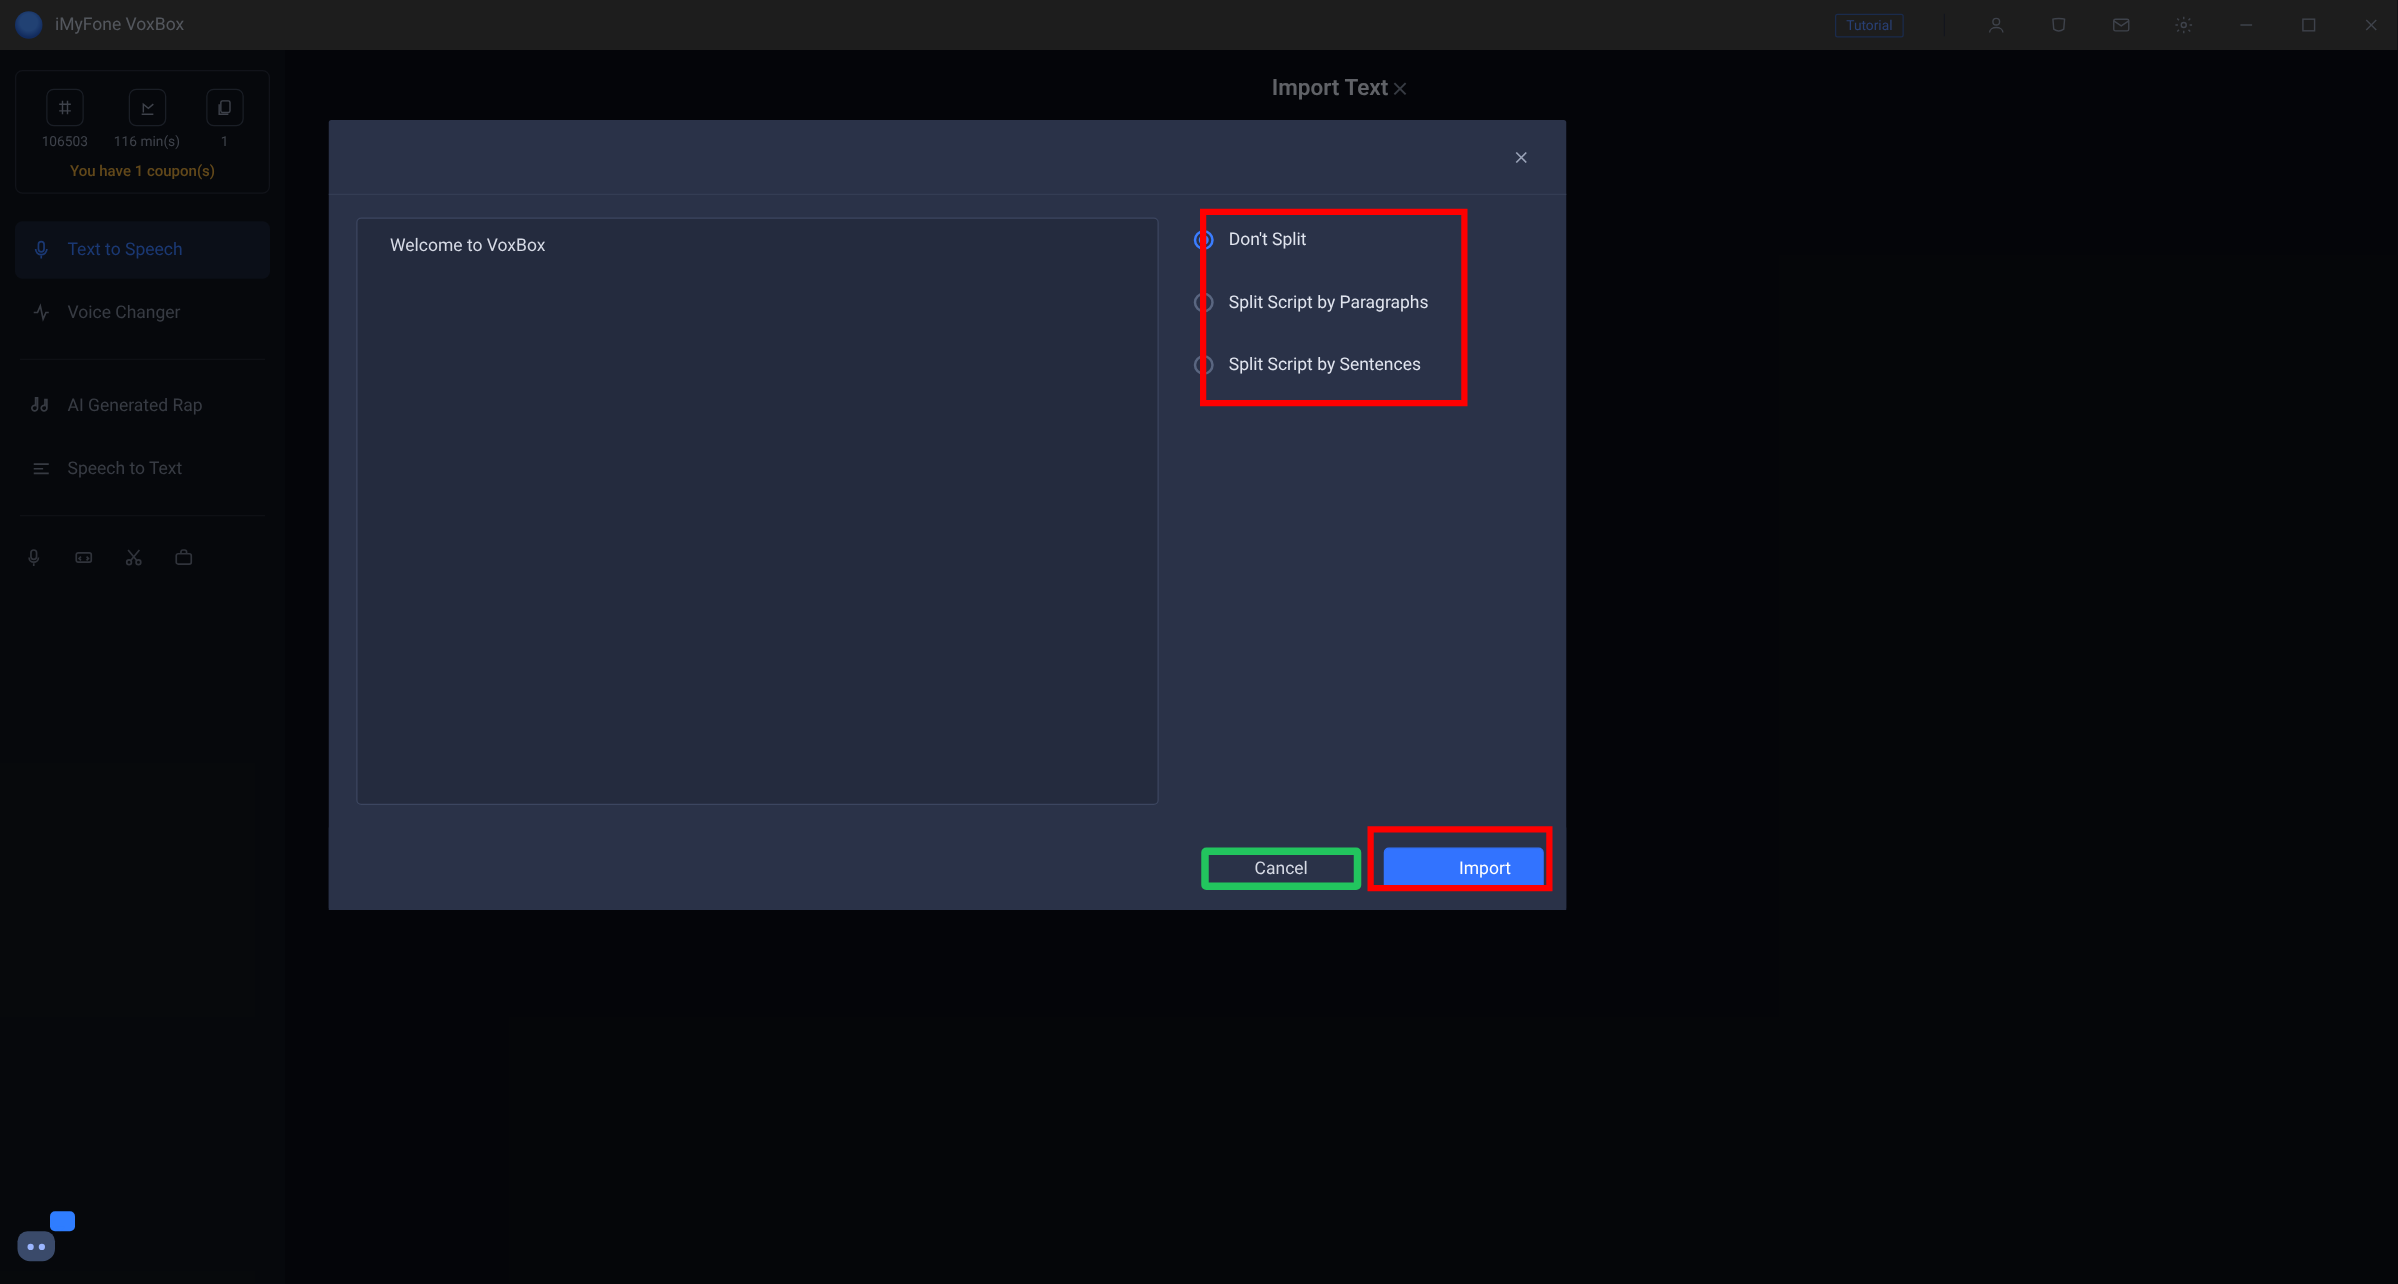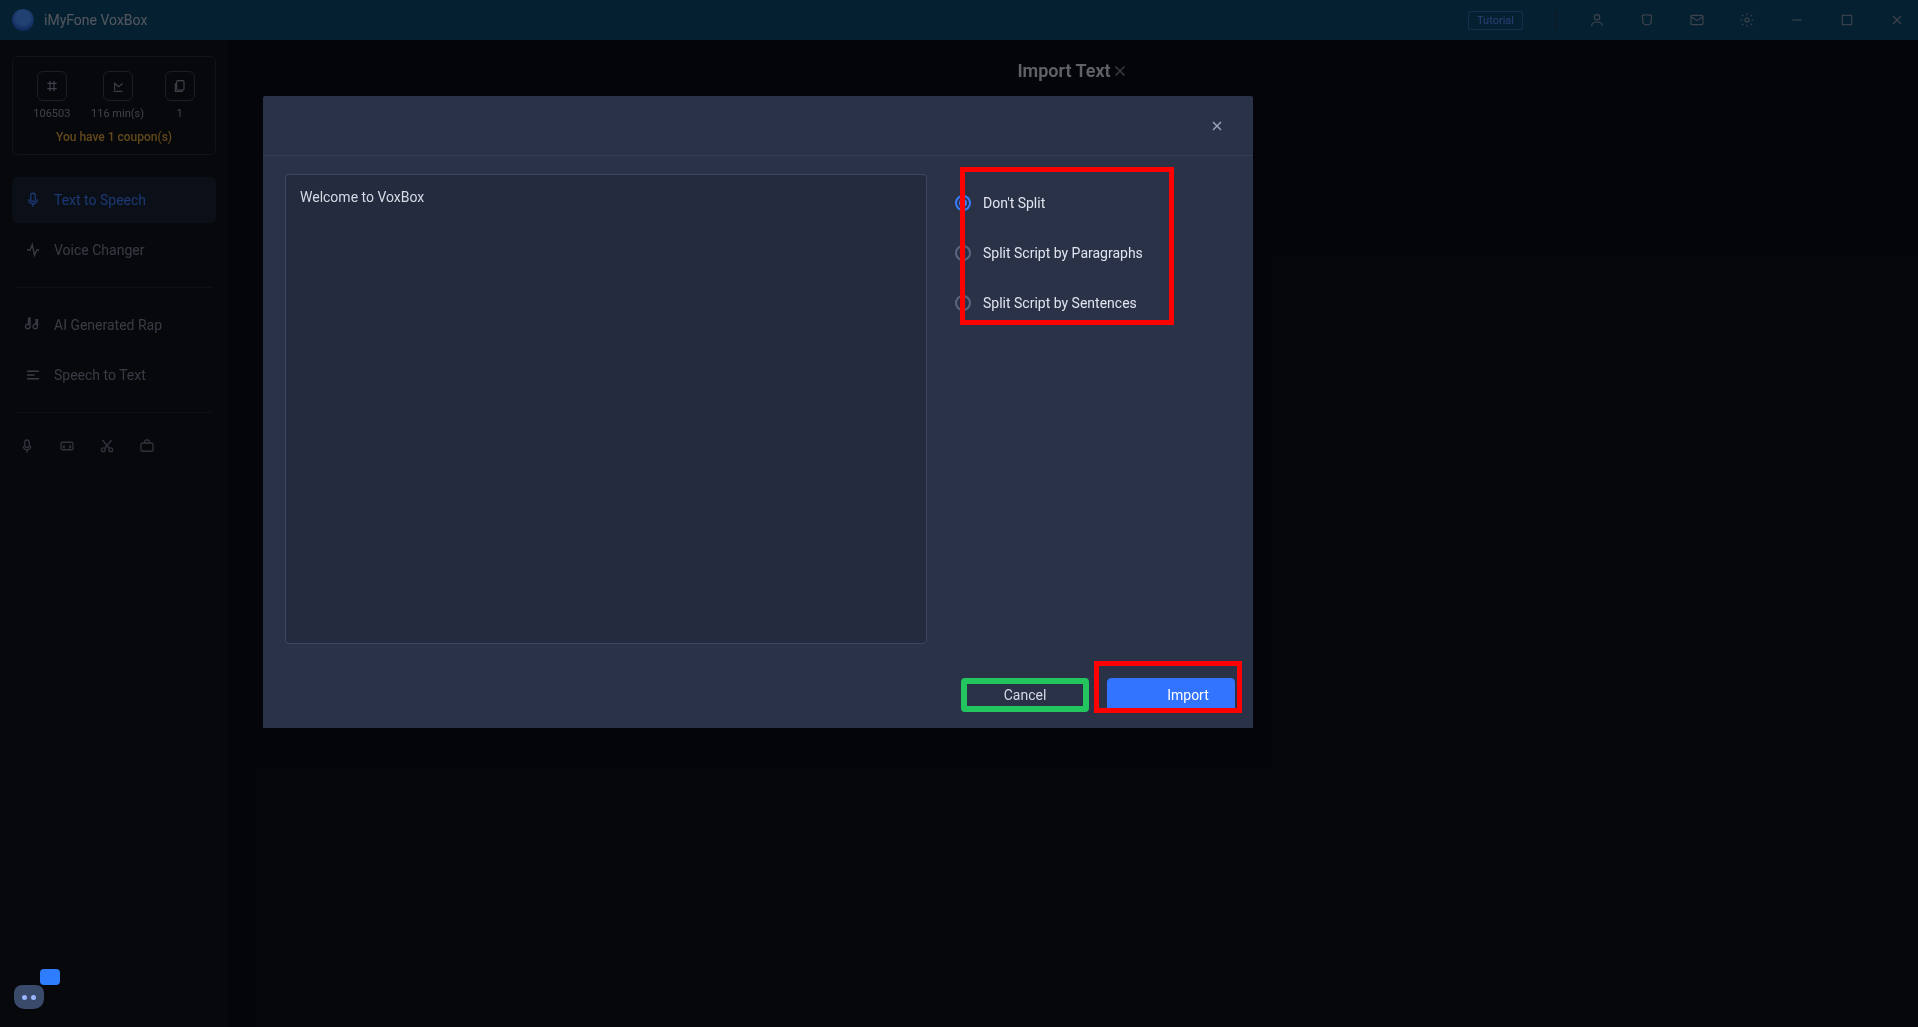--- a/index.html
+++ b/index.html
@@ -21,21 +21,21 @@
   z-index: 5;
   pointer-events: none;
 }
 
 
 .titlebar {
   height: 40px;
   display: flex;
   align-items: center;
   padding: 0 12px;
-  background: #0c4a6e;
+  background: #404040;
   position: relative;
   z-index: 1;
 }
 .app-logo {
   width: 22px; height: 22px; border-radius: 50%;
   background: radial-gradient(circle at 50% 40%, #4a90ff 40%, #2860d0 70%);
   margin-right: 10px;
   display: flex; align-items: center; justify-content: center;
 }
 .app-title { font-size: 14px; color: #b9c0cf; }
@@ -137,37 +137,36 @@
   display:flex;
   gap: 18px;
   padding: 18px 22px 18px 22px;
 }
 .text-area {
   flex:1;
   height: 470px;
   background: #242b3e;
   border: 1px solid #3c4660;
   border-radius: 4px;
-  padding: 14px 14px;
+  padding: 14px 26px;
   color:#d6dae5;
   font-size:14px;
   resize:none;
   outline:none;
   font-family: inherit;
 }
 .split-options {
   width: 286px;
   padding-top: 4px;
 }
 .radio-group {
   display:flex;
   flex-direction:column;
   gap: 34px;
   padding: 6px 8px 14px 10px;
-  margin-top: 11px;
 }
 .radio-item {
   display:flex;
   align-items:center;
   gap: 12px;
   cursor:pointer;
   font-size:14px;
   color:#e0e4ee;
 }
 .radio-circle {

